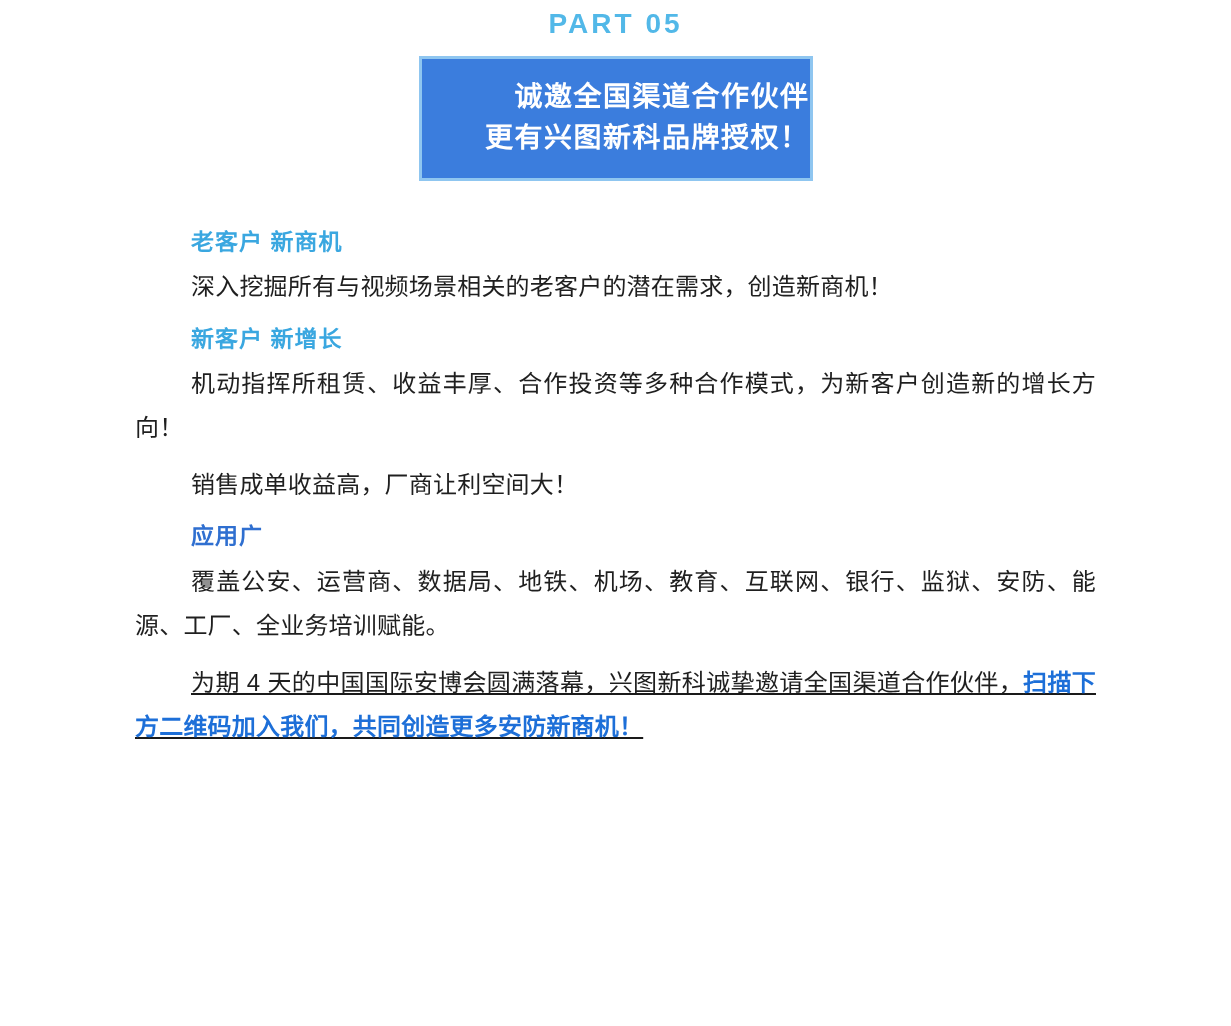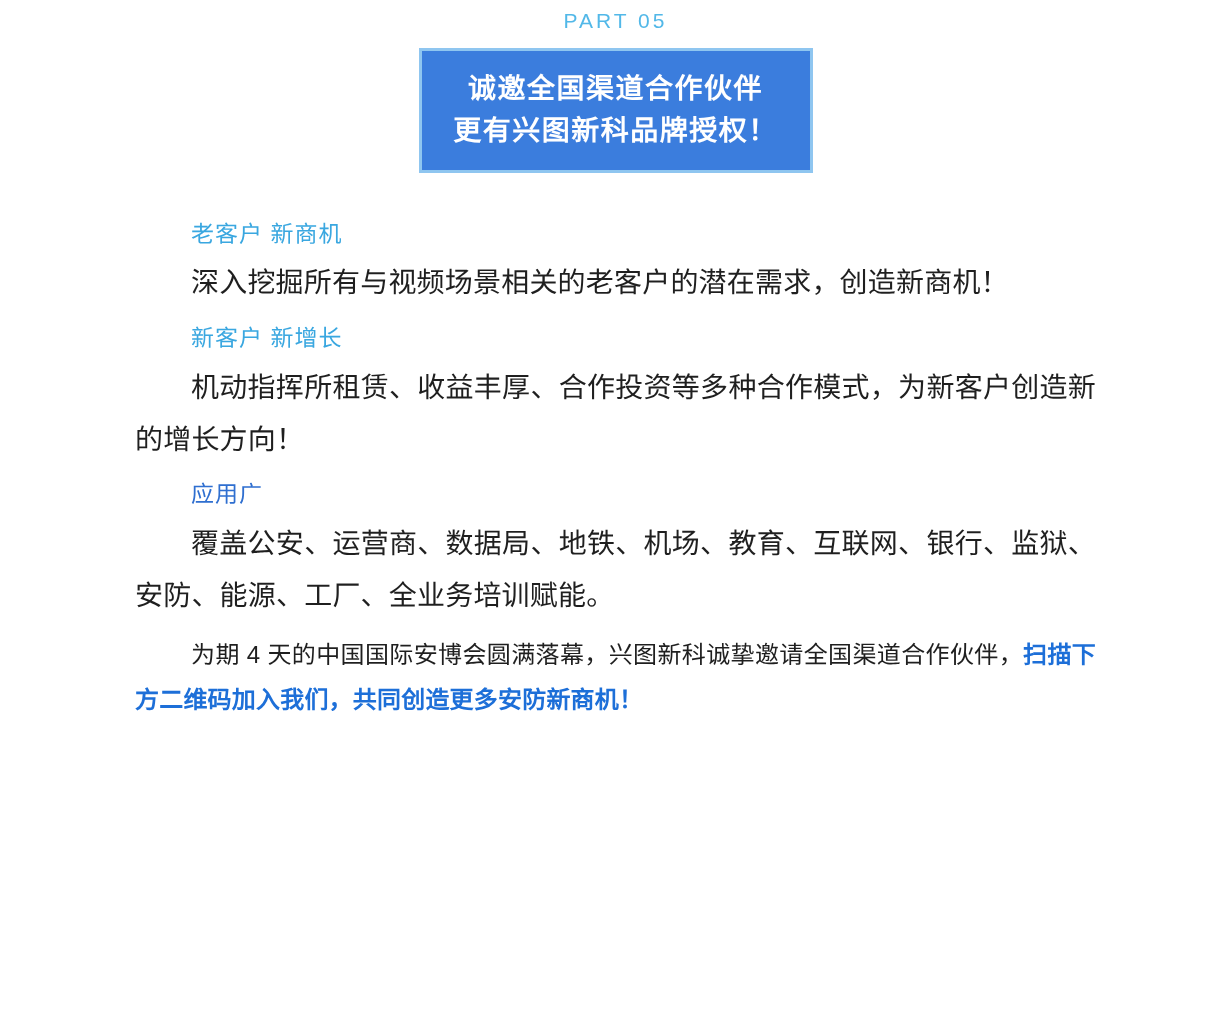--- a/index.html
+++ b/index.html
@@ -20,72 +20,74 @@
     width: 1231px;
     height: 1026px;
     position: relative;
     box-sizing: border-box;
   }
 
   
   .part-label {
     text-align: center;
     color: #52b8e8;
-    font-size: 21px;
-    font-weight: normal;
+    font-size: 28px;
+    font-weight: bold;
     letter-spacing: 3px;
     padding-top: 9px;
     line-height: 1.1;
   }
 
   .title-box {
     margin: 16px auto 0 auto;
     width: 394px;
     box-sizing: border-box;
     background: #3b7ddd;
     border: 3px solid #8fc6f0;
     padding: 17px 0 19px 0;
     text-align: center;
   }
   .title-line {
     color: #ffffff;
     font-size: 28px;
     font-weight: bold;
     letter-spacing: 1.5px;
     line-height: 1.48;
+    text-align: right;
   }
 
   
   .content {
     margin-top: 44px;
     padding: 0 135px 0 135px;
   }
 
   .sec-head {
     color: #2f6fd0;
     font-size: 23px;
-    font-weight: normal;
+    font-weight: bold;
     letter-spacing: 1px;
     margin: 0 0 6px 0;
     padding-left: 56px;
     line-height: 1.5;
   }
   .sec-head.blue-light { color: #3aa7e0; }
 
   .sec-body {
     color: #1f1f1f;
-    font-size: 28px;
+    font-size: 24px;
     line-height: 1.85;
     margin: 0 0 12px 0;
     text-indent: 56px;
     letter-spacing: 0.2px;
     text-align: justify;
   }
 
   .closing {
+    text-decoration: underline;
   }
   .closing p {
     color: #1f1f1f;
     font-size: 24px;
     line-height: 1.85;
     margin: 0;
     text-indent: 56px;
     letter-spacing: 0.2px;
     text-align: justify;
   }
@@ -113,20 +115,21 @@
       <div class="sec-head blue-light">老客户  新商机</div>
       <div class="sec-body">深入挖掘所有与视频场景相关的老客户的潜在需求，创造新商机！</div>
     </div>
 
     <div>
       <div class="sec-head blue-light">新客户  新增长</div>
       <div class="sec-body">机动指挥所租赁、收益丰厚、合作投资等多种合作模式，为新客户创造新的增长方向！</div>
     </div>
 
     <div>
+      <div class="sec-body">销售成单收益高，厂商让利空间大！</div>
     </div>
 
 
     <div>
       <div class="sec-head">应用广</div>
       <div class="sec-body">覆盖公安、运营商、数据局、地铁、机场、教育、互联网、银行、监狱、安防、能源、工厂、全业务培训赋能。</div>
     </div>
 
     <div class="closing">
       <p><span>为期 4 天的中国国际安博会圆满落幕，兴图新科诚挚邀请全国渠道合作伙伴，</span><span class="hl">扫描下方二维码加入我们，共同创造更多安防新商机！</span></p>

